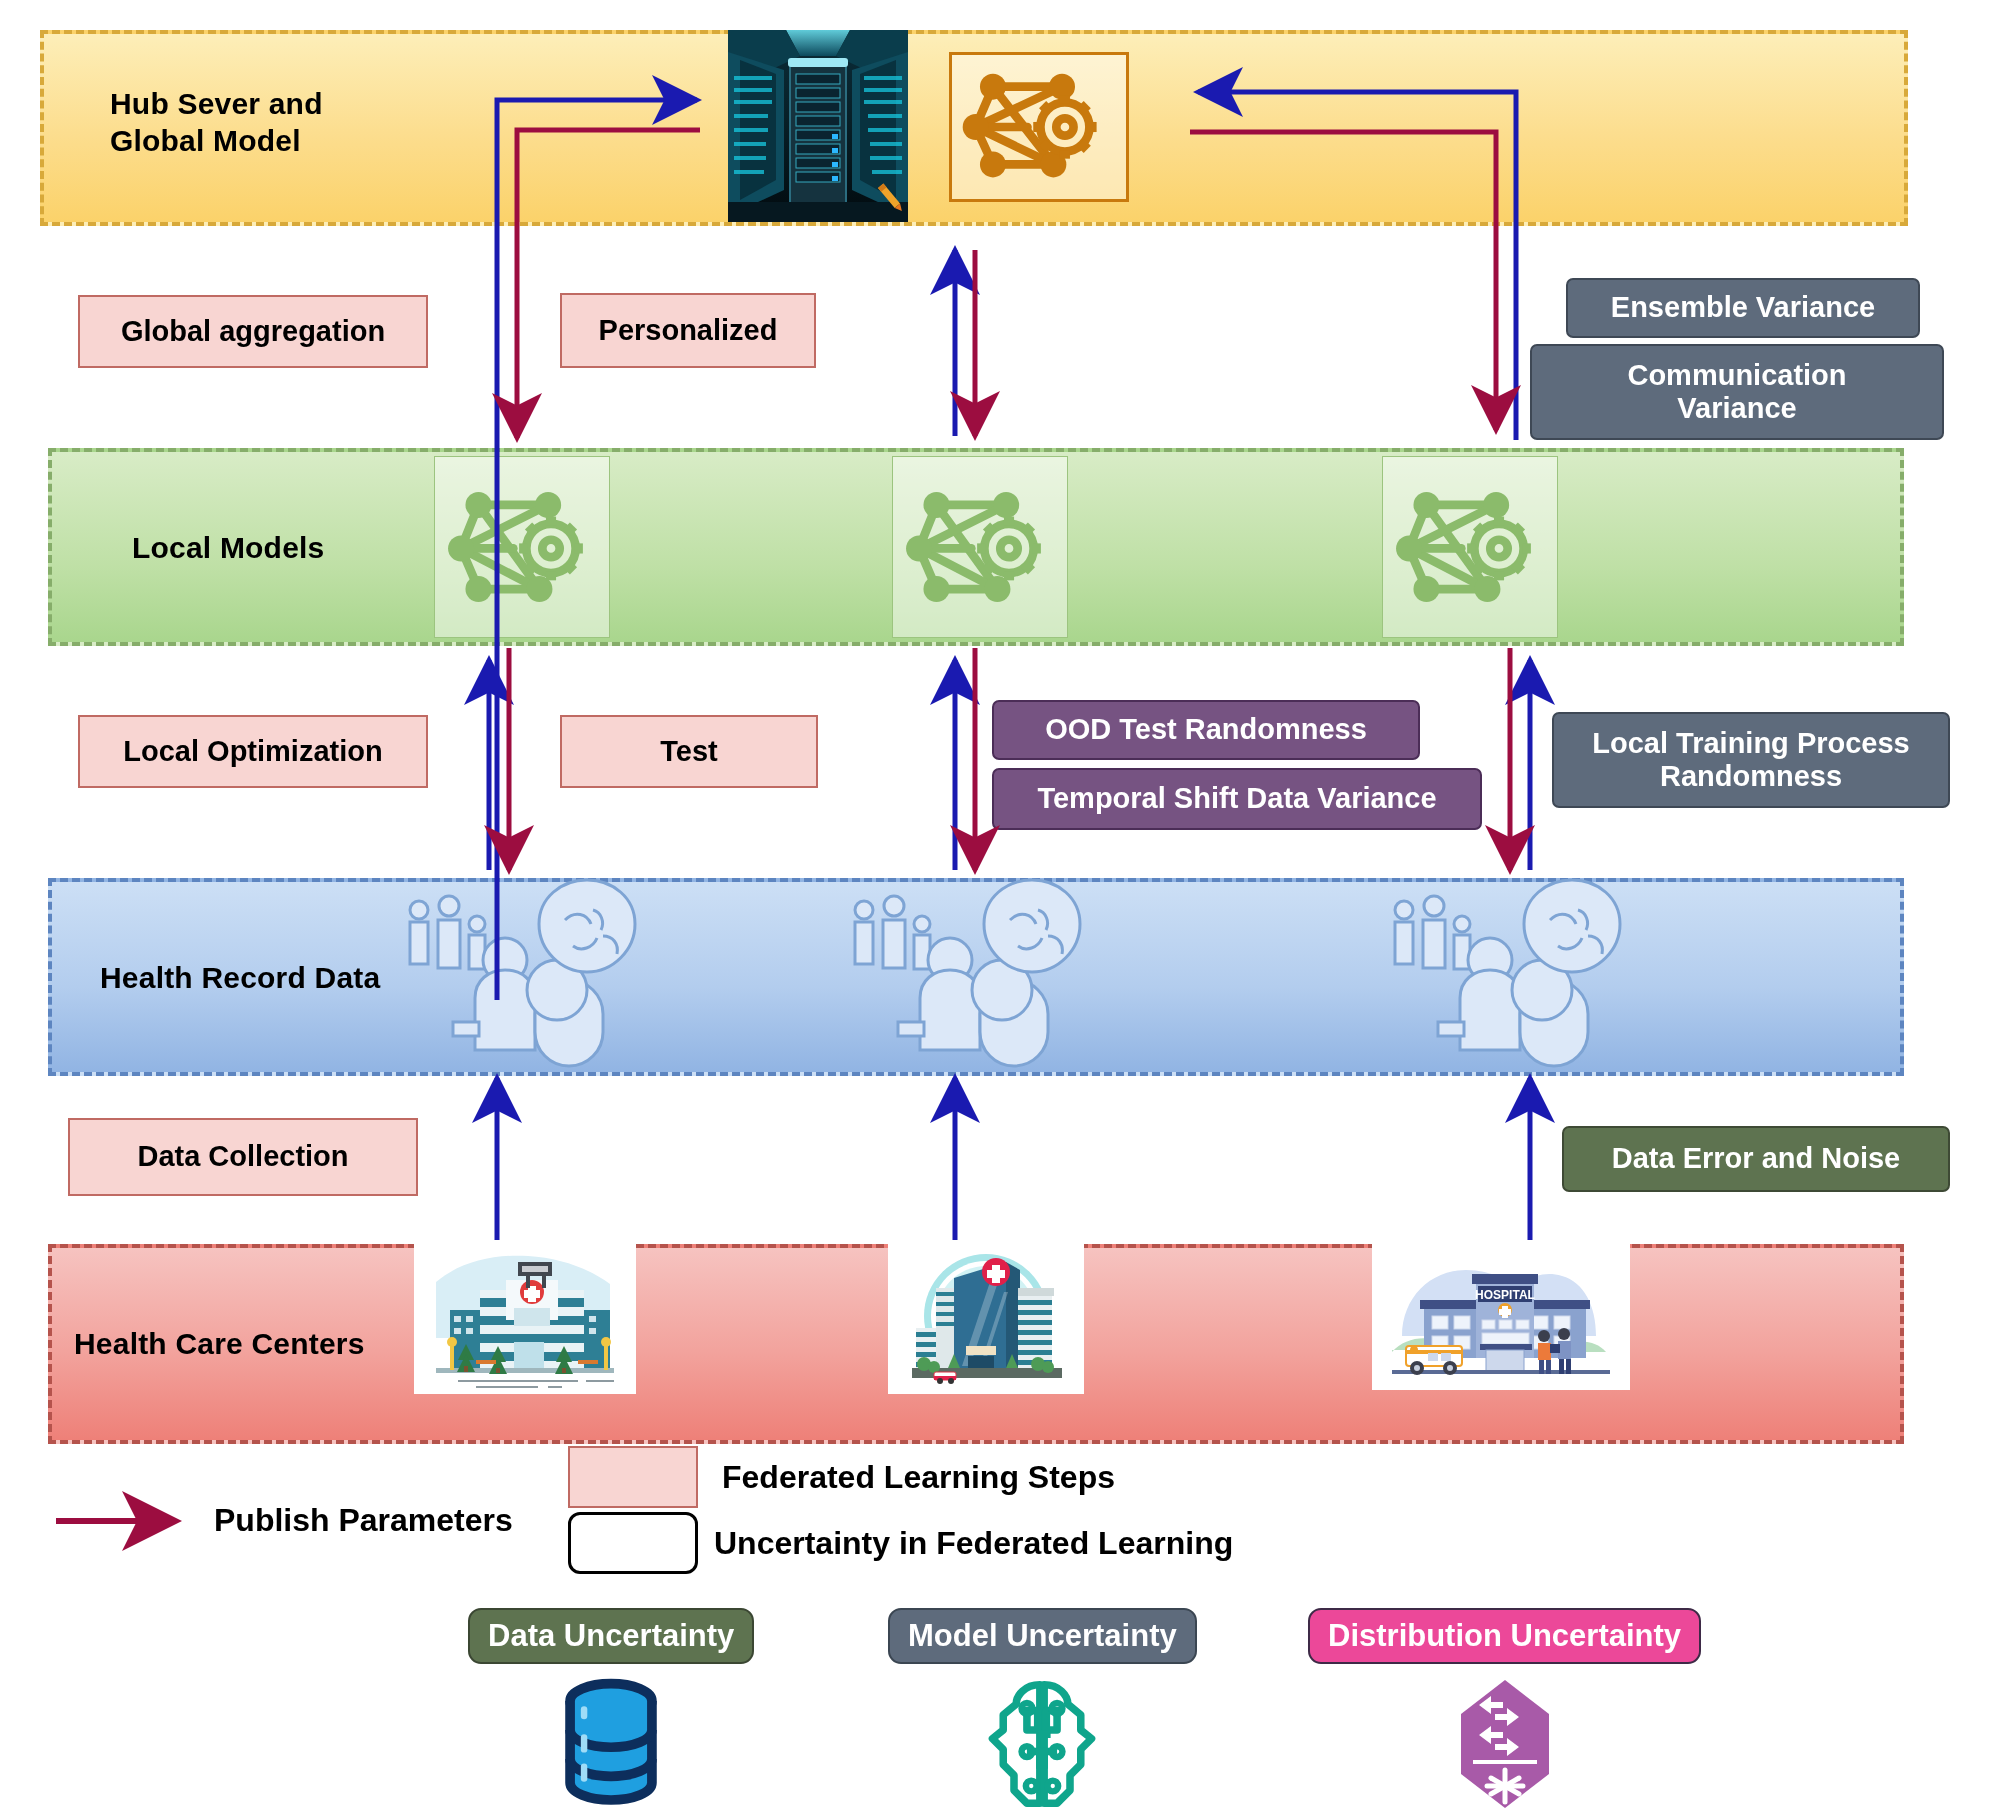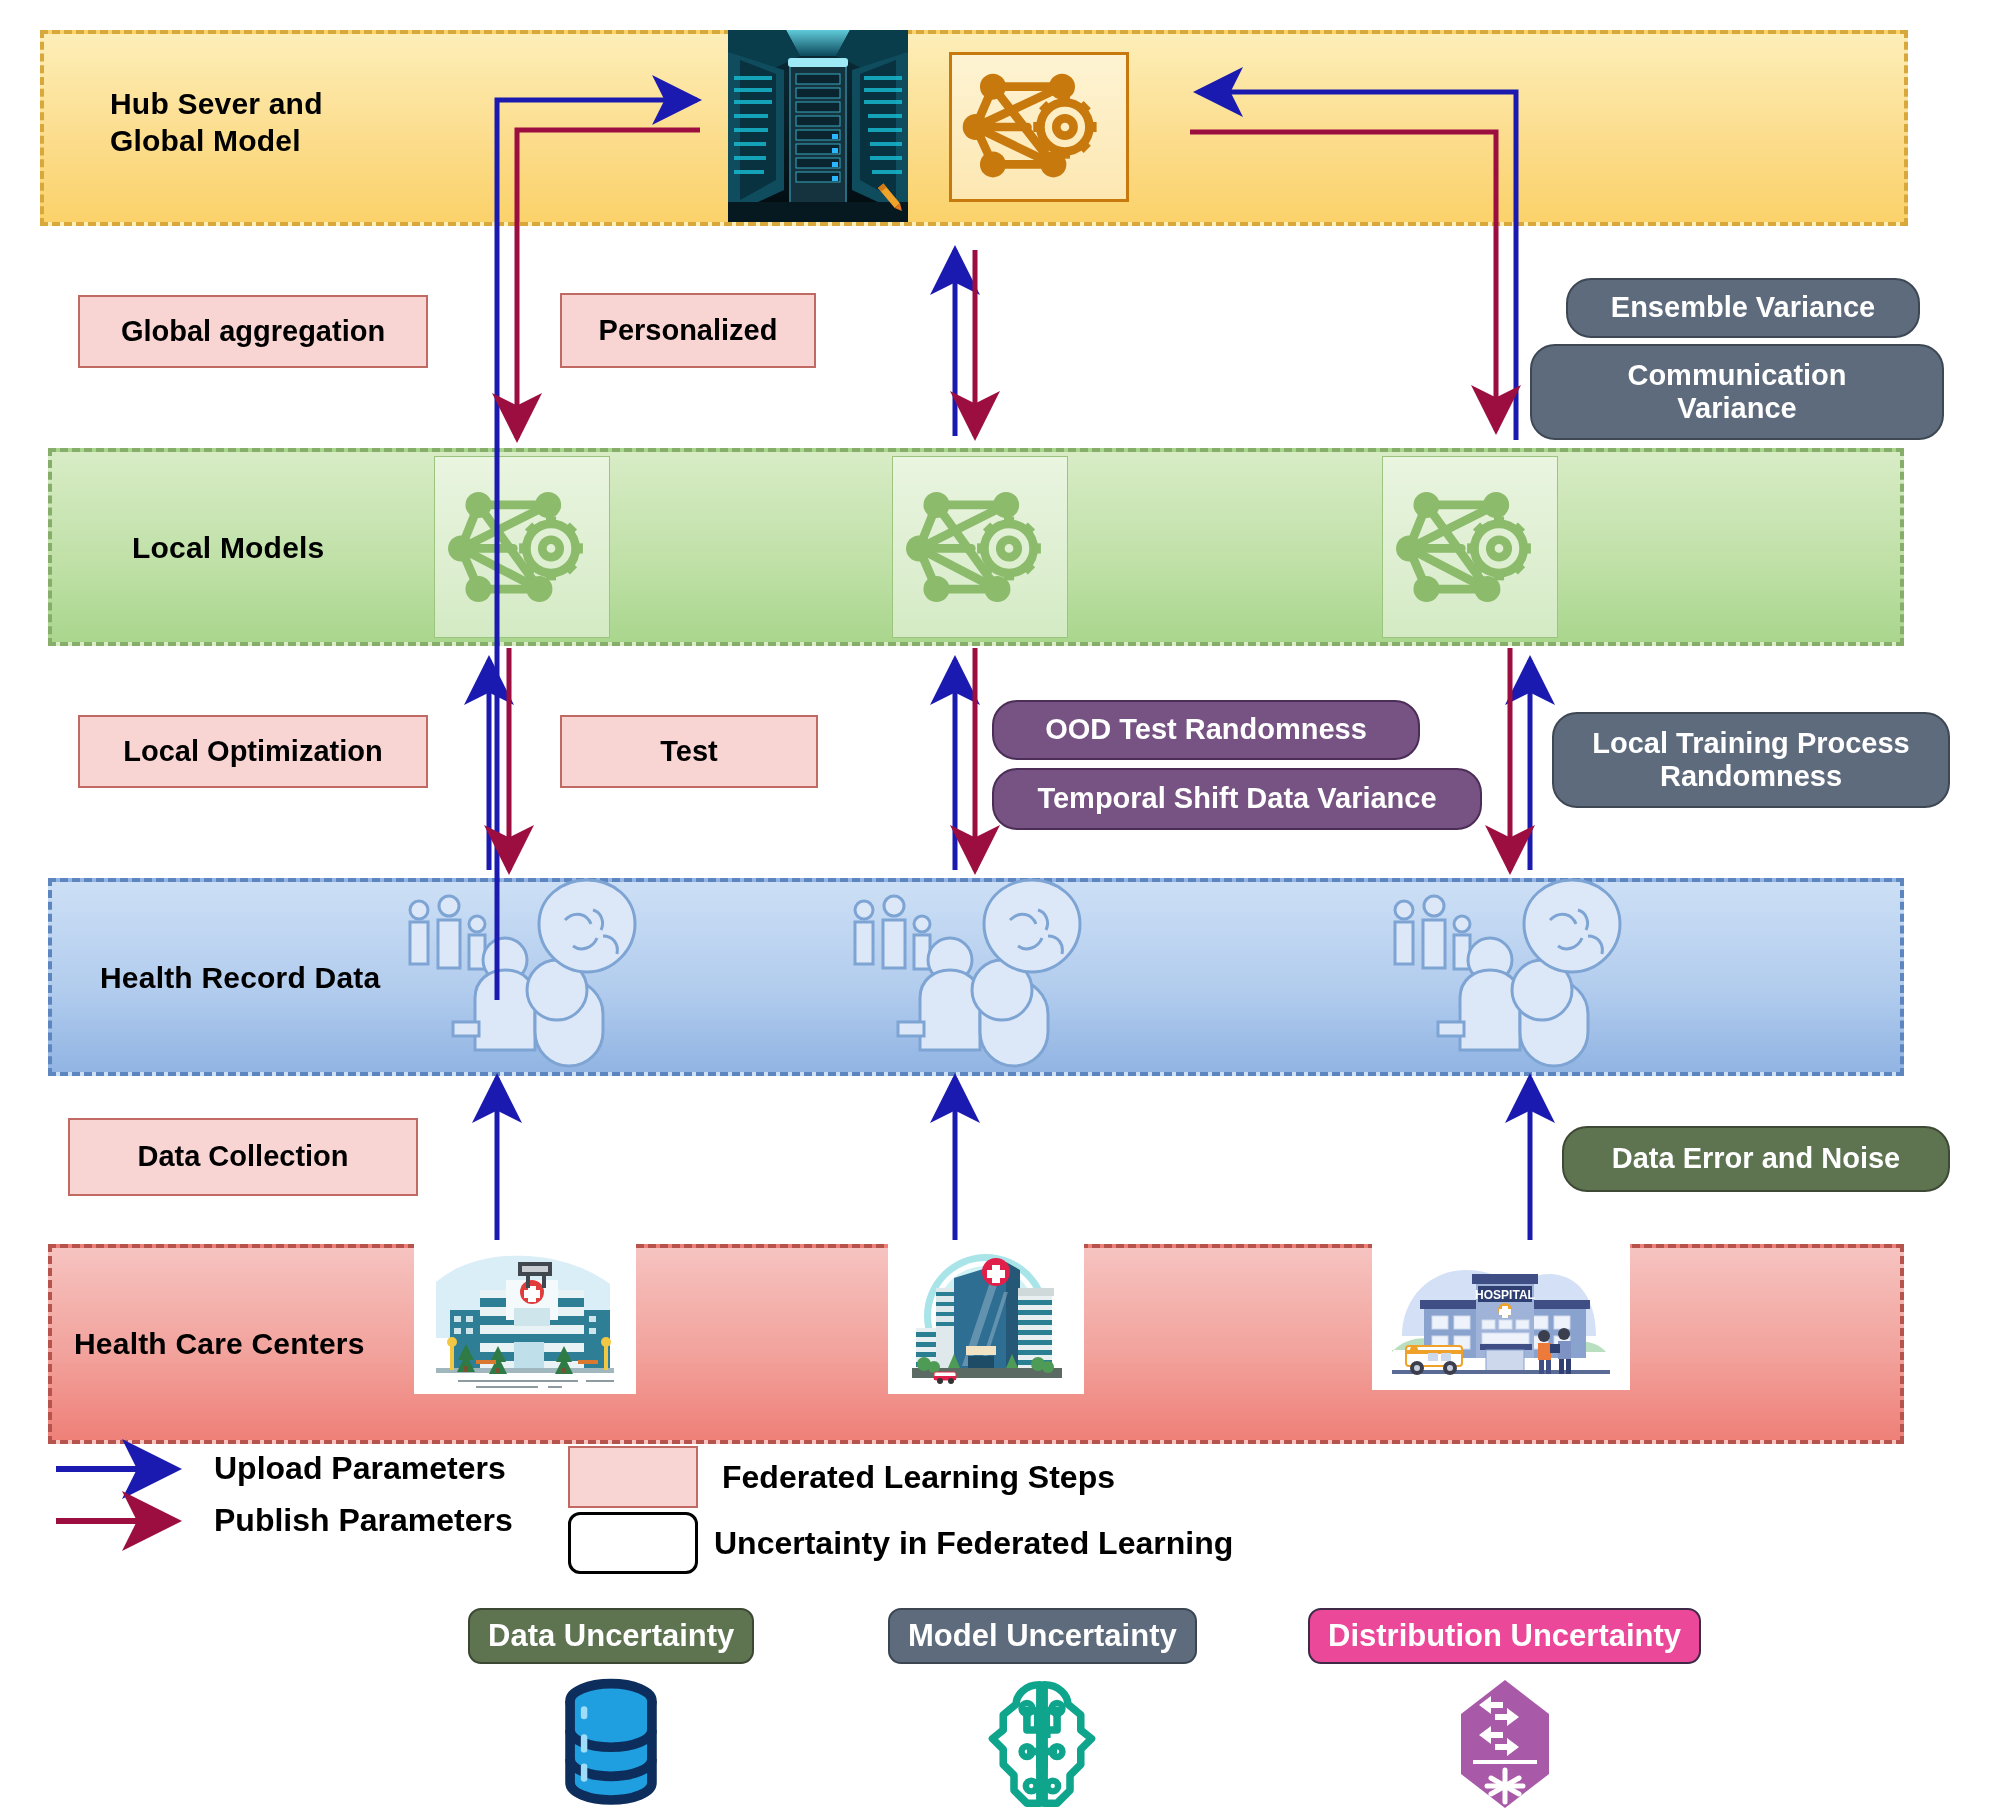--- a/index.html
+++ b/index.html
@@ -30,21 +30,21 @@
 
   
   .tile{position:absolute;box-sizing:border-box;}
   .tile.orange{background:rgba(255,255,255,.45);border:3px solid #c8790d;}
   .tile.green {background:rgba(255,255,255,.48);border:1px solid #9cc47f;}
 
   
   .chip{position:absolute;box-sizing:border-box;display:flex;align-items:center;
         justify-content:center;text-align:center;font-weight:bold;line-height:1.14;}
   .chip.step{background:#f8d5d2;border:2px solid #c06a63;color:#000;font-size:29px;}
-  .chip.unc{color:#fff;font-size:29px;border-radius:25px;}
+  .chip.unc{color:#fff;font-size:29px;border-radius:7px;}
   .chip.unc.purple{background:#765382;border:2px solid #4b2d57;}
   .chip.unc.slate {background:#5e6b7c;border:2px solid #3e4855;}
   .chip.unc.green {background:#5e7350;border:2px solid #3e4a35;}
 
   
   #legend{position:absolute;left:40px;top:1450px;width:1400px;height:130px;}
   .lg-row{position:absolute;display:flex;align-items:center;}
   .lg-text{font-size:32px;font-weight:bold;color:#000;white-space:nowrap;}
   .swatch{box-sizing:border-box;}
   .swatch.pink{width:130px;height:62px;background:#f8d5d2;border:2px solid #c06a63;}
@@ -591,31 +591,20 @@
       <path d="M1516,440 L1516,92 L1198,92" stroke="#1a1ab0" marker-end="url(#aUp)"></path>
 
       <path d="M1190,132 L1496,132 L1496,430" stroke="#9c0d40" marker-end="url(#aPub)"></path>
       <path d="M1530,870 L1530,660" stroke="#1a1ab0" marker-end="url(#aUp)"></path>
       <path d="M1510,648 L1510,870" stroke="#9c0d40" marker-end="url(#aPub)"></path>
       <path d="M1530,1240 L1530,1078" stroke="#1a1ab0" marker-end="url(#aUp)"></path>
     </g>
   </svg>
 
   <div id="legend">
-    <div class="lg-row" style="left:10px;top:0px;">
-      <svg width="150" height="34" aria-hidden="true">
-        <defs>
-            <marker id="lgA1" markerWidth="12" markerHeight="12" refX="9" refY="5" orient="auto" markerUnits="strokeWidth">
-          <path d="M0,0 L10,5 L0,10 L2.5,5 z" fill="#1a1ab0"></path>
-            </marker>
-          </defs>
-        <line x1="6" y1="17" x2="126" y2="17" stroke="#1a1ab0" stroke-width="6" marker-end="url(#lgA1)"></line>
-      </svg>
-      <span class="lg-text" style="margin-left:14px;">Upload Parameters</span>
-    </div>
 
     <div class="lg-row" style="left:10px;top:52px;">
       <svg width="150" height="34" aria-hidden="true">
         <defs>
             <marker id="lgA2" markerWidth="12" markerHeight="12" refX="9" refY="5" orient="auto" markerUnits="strokeWidth">
           <path d="M0,0 L10,5 L0,10 L2.5,5 z" fill="#9c0d40"></path>
             </marker>
           </defs>
         <line x1="6" y1="17" x2="126" y2="17" stroke="#9c0d40" stroke-width="6" marker-end="url(#lgA2)"></line>
       </svg>

